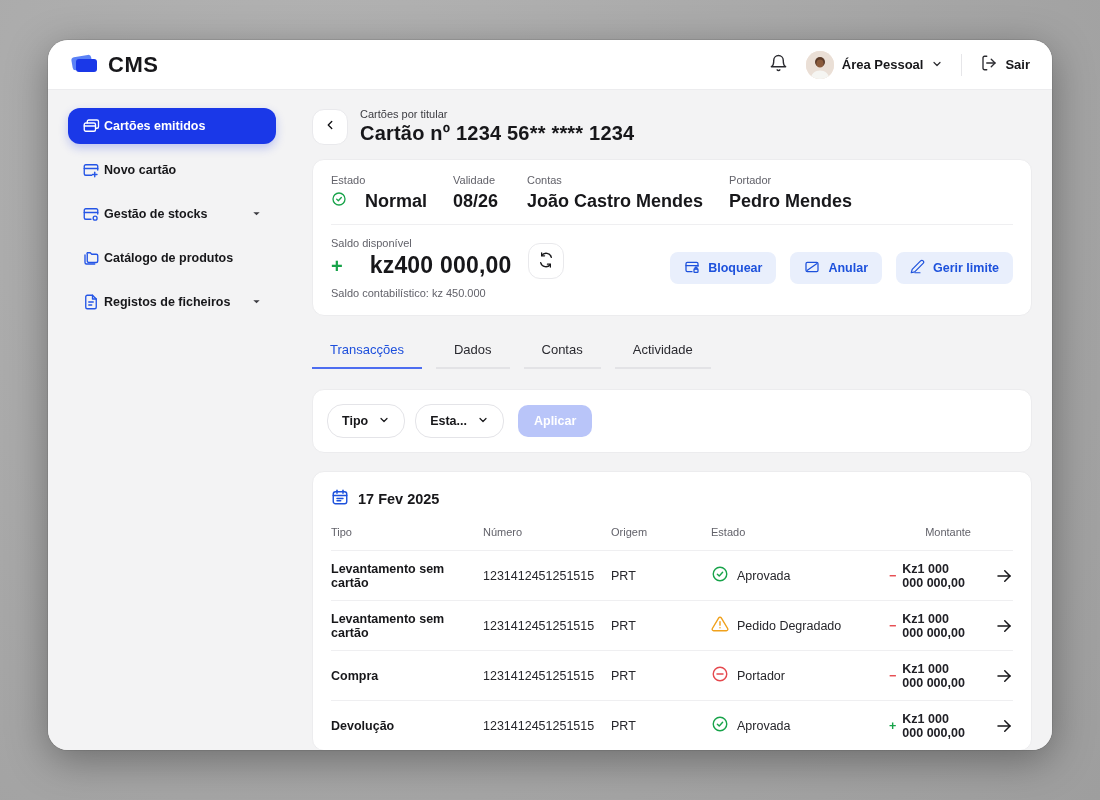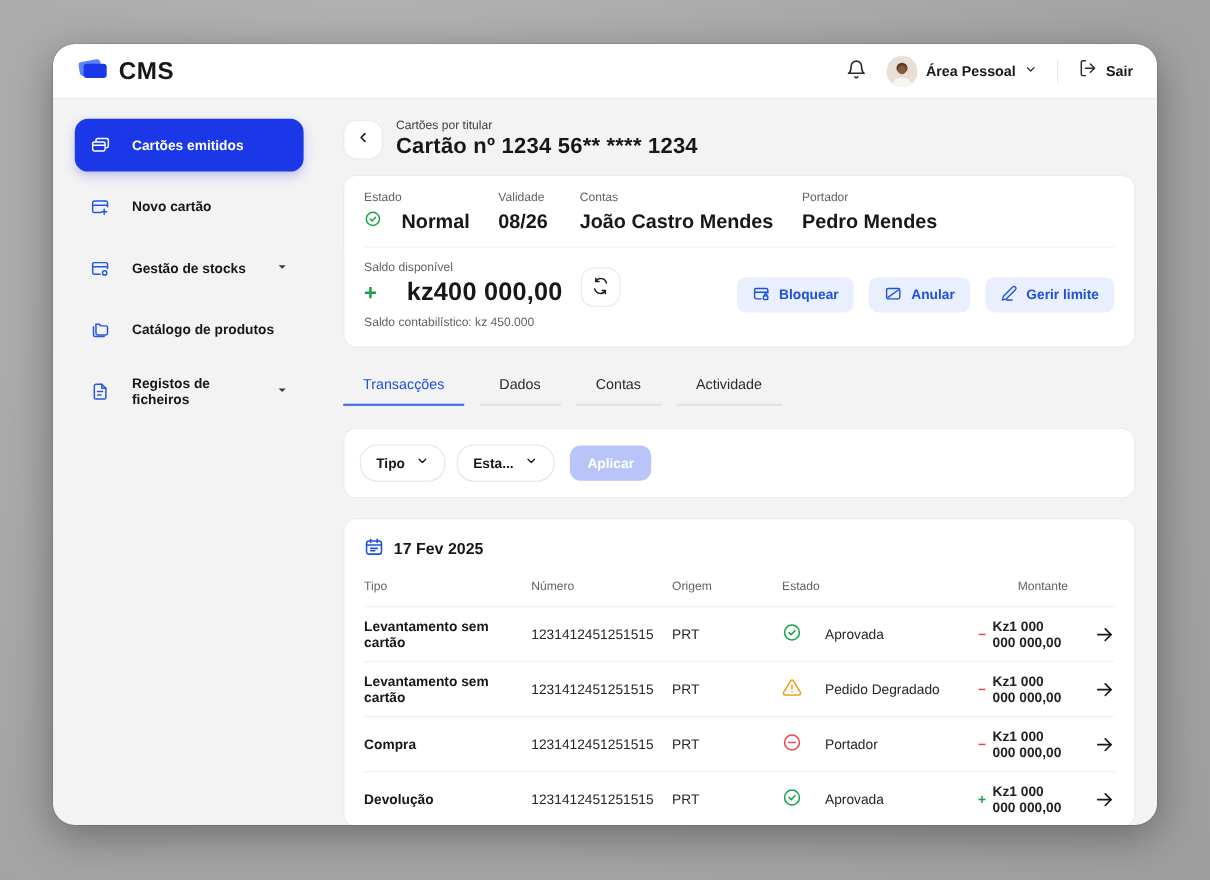--- a/index.html
+++ b/index.html
@@ -4,21 +4,21 @@
 <style>
   * { margin:0; padding:0; box-sizing:border-box; }
   html,body { width:1100px; height:800px; font-family:"Liberation Sans", sans-serif; }
   body {
     background:#ababab;
     background-image: radial-gradient(circle at 30% 20%, #b4b4b4 0%, #a6a6a6 60%, #9e9e9e 100%);
     position:relative; overflow:hidden;
   }
   .window {
     position:absolute; left:48px; top:40px; width:1004px; height:710px;
-    background:#4d7c0f; border-radius:20px; overflow:hidden;
+    background:#e5e5e5; border-radius:20px; overflow:hidden;
     box-shadow:0 10px 40px rgba(0,0,0,.35), 0 0 0 1px rgba(0,0,0,.08);
     display:flex; flex-direction:column;
   }
   
   .topbar {
     height:50px; background:#ffffff; border-bottom:1px solid #ececee;
     display:flex; align-items:center; padding:0 22px; flex:0 0 auto;
   }
   .brand { display:flex; align-items:center; gap:8px; }
   .brand-name { font-size:22px; font-weight:bold; color:#17171a; letter-spacing:.5px; }
@@ -31,21 +31,21 @@
   .avatar svg { display:block; }
   .userchip-label { font-size:13px; font-weight:bold; color:#17171a; }
   .vdivider { width:1px; height:22px; background:#e6e6e9; }
   .logout { display:flex; align-items:center; gap:7px; cursor:pointer; }
   .logout-label { font-size:13px; font-weight:bold; color:#17171a; }
 
   
   .appbody { flex:1; display:flex; background:#f3f3f4; min-height:0; }
   .sidebar { width:248px; flex:0 0 auto; padding:18px 20px; }
   .side-item {
-    display:flex; align-items:center; gap:20px; height:48px; padding:0 14px;
+    display:flex; align-items:center; gap:4px; height:36px; padding:0 14px;
     border-radius:12px; margin-bottom:8px; cursor:pointer; color:#17171a;
   }
   .side-item .chev { margin-left:auto; color:#3a3a40; }
   .side-item-label { font-size:12.5px; font-weight:bold; }
   .side-item.active { background:#1a38e8; color:#ffffff; box-shadow:0 4px 10px rgba(26,56,232,.25); }
   .side-item.active .side-icon { color:#ffffff; }
   .side-icon { color:#2455e6; display:flex; align-items:center; }
 
   .main { flex:1; padding:18px 20px 0 16px; min-width:0; }
 
@@ -108,21 +108,21 @@
   .tx-panel { padding:16px 18px 0; }
   .tx-date { display:flex; align-items:center; gap:9px; margin-bottom:16px; }
   .tx-date-label { font-size:14.5px; font-weight:bold; color:#17171a; }
   .tx-grid { display:grid; grid-template-columns:152px 128px 100px 178px 1fr 42px; align-items:center; }
   .tx-head { padding-bottom:12px; }
   .tx-col { font-size:11px; color:#62626a; }
   .tx-col.right { text-align:right; }
   .tx-row { border-top:1px solid #efeff1; height:50px; cursor:pointer; }
   .cell-tipo { font-size:12.5px; font-weight:bold; color:#17171a; }
   .cell-num, .cell-origem { font-size:12.5px; color:#26262b; }
-  .cell-estado { display:flex; align-items:center; gap:21px; font-size:12.5px; color:#26262b; }
+  .cell-estado { display:flex; align-items:center; gap:8px; font-size:12.5px; color:#26262b; }
   .cell-montante { display:flex; align-items:center; justify-content:flex-end; gap:6px;
                    font-size:12.5px; font-weight:bold; color:#202026; }
   .sign-neg { color:#e5484d; font-weight:bold; }
   .sign-pos { color:#18a34a; font-weight:bold; }
   .cell-arrow { display:flex; justify-content:flex-end; color:#17171a; }
   .st-ok { color:#18a34a; } .st-warn { color:#f0a11c; } .st-bad { color:#e5484d; }
 </style>
 </head>
 <body>
 

